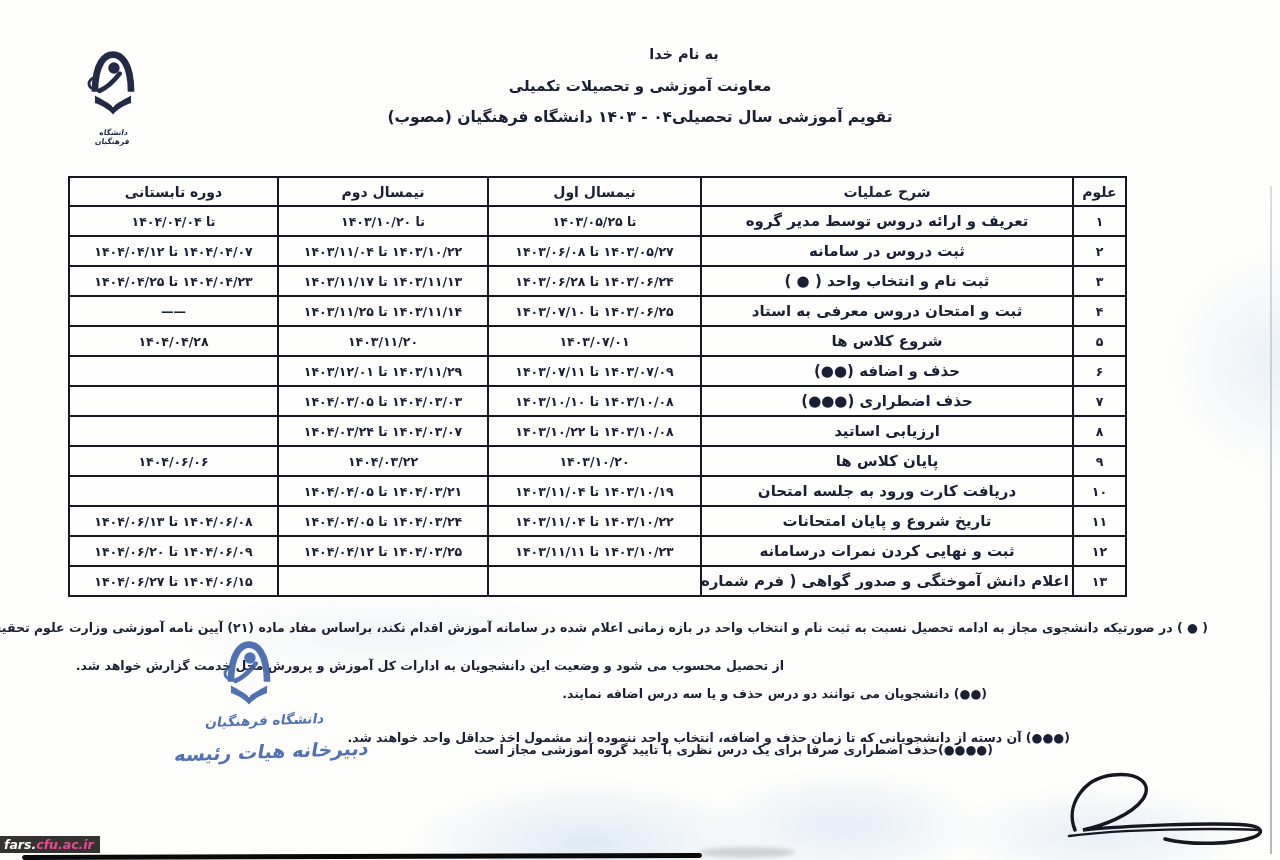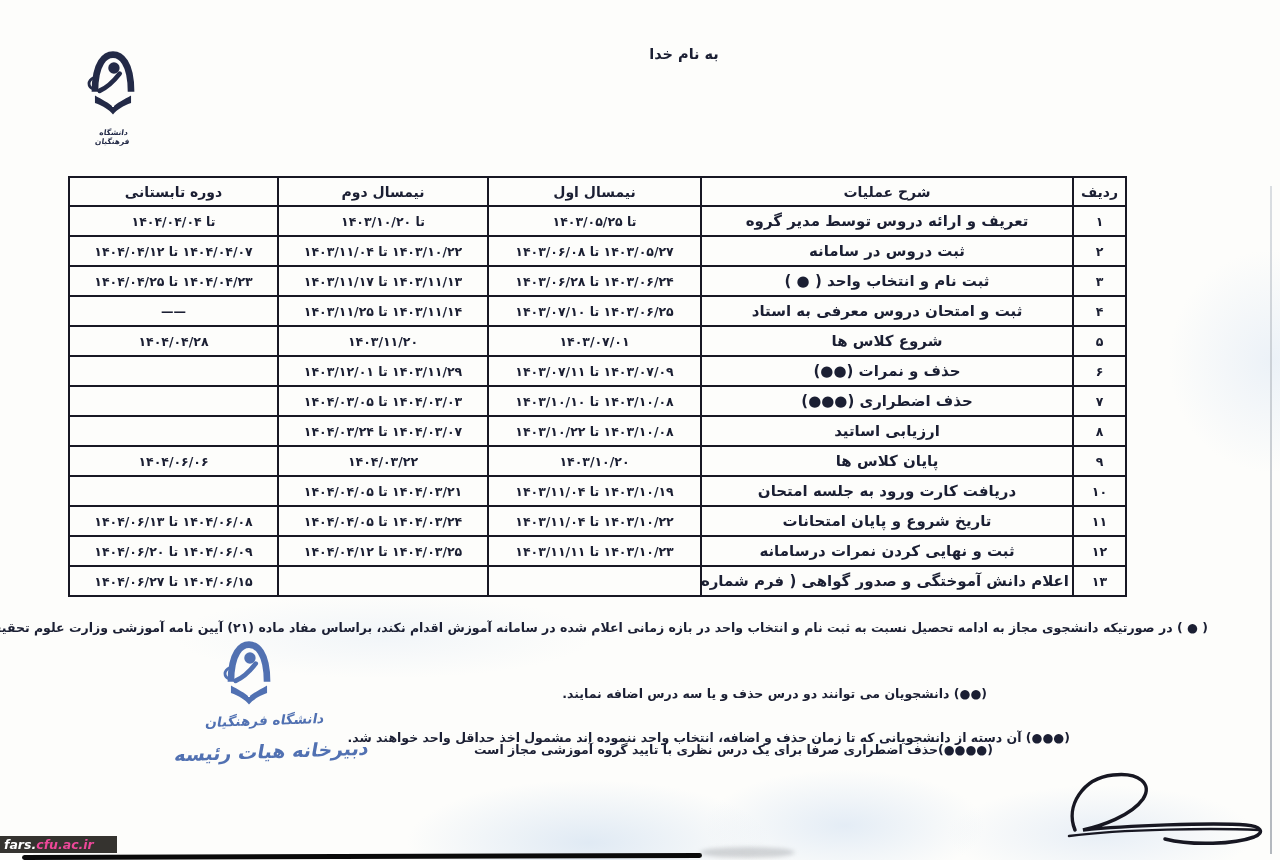--- a/index.html
+++ b/index.html
@@ -58,29 +58,31 @@
 
   
   #signature{position:absolute;left:1063px;top:768px;width:212px;height:90px;}
 
   
   #edge-line{position:absolute;left:1270px;top:186px;width:2px;height:668px;background:linear-gradient(#ced3d9,#9aa0a8);opacity:.75;}
   #bottom-strip{position:absolute;left:22px;top:854px;width:680px;height:5px;background:#0a0a0a;border-radius:3px;transform:rotate(-0.15deg);}
   #bottom-smudge{position:absolute;left:700px;top:847px;width:95px;height:11px;background:rgba(110,115,122,.28);border-radius:50%;filter:blur(2px);}
 
   
-  #wm{position:absolute;left:0;top:836px;height:17px;padding:0 23px 0 4px;background:#35332f;
+  #wm{position:absolute;left:0;top:836px;height:17px;padding:0 6px 0 4px;background:#35332f;
       display:flex;align-items:center;font-style:italic;font-weight:bold;font-size:12.5px;line-height:17px;}
 </style>
 </head>
 <body>
 
 <div id="page">
 
   <div class="hdr" id="bismillah">به نام خدا</div>
+  <div class="hdr" id="dept">معاونت آموزشی و تحصیلات تکمیلی</div>
+  <div class="hdr" id="doctitle">تقویم آموزشی سال تحصیلی۰۴ - ۱۴۰۳ دانشگاه فرهنگیان (مصوب)</div>
 
   <div id="top-logo">
     <svg viewBox="0 0 60 80">
       <g stroke="#232a47" fill="#232a47">
         <path d="M11 46 C 11 15 22 7 30 7 C 38 7 49 15 49 46" fill="none" stroke-width="7"></path>
         <circle cx="31" cy="21" r="6" stroke="none"></circle>
         <path d="M37 27 C 30 36 23 42 16 45" fill="none" stroke-width="5" stroke-linecap="round"></path>
         <path d="M10 31 C 3 34 3 42 10 43" fill="none" stroke-width="3"></path>
         <path d="M11 50 C 18 54 26 58 30 62 C 34 58 42 54 49 50 L 49 58 C 41 61 34 65 30 70 C 26 65 19 61 11 58 Z" stroke="none"></path>
         <path d="M30 48 L 30 62" stroke="#fdfdfb" stroke-width="2" fill="none"></path>
@@ -92,21 +94,21 @@
   <table id="cal-table">
     <colgroup>
         <col class="c-no">
         <col class="c-op">
         <col class="c-s1">
         <col class="c-s2">
         <col class="c-su">
       </colgroup>
     <thead>
       <tr>
-        <th>ردیف</th>
+        <th>علوم</th>
         <th>شرح عملیات</th>
         <th>نیمسال اول</th>
         <th>نیمسال دوم</th>
         <th>دوره تابستانی</th>
       </tr>
     </thead>
     <tbody>
         <tr>
       <td>۱</td>
       <td class="op">تعریف و ارائه دروس توسط مدیر گروه</td>
@@ -137,21 +139,21 @@
     </tr>
         <tr>
       <td>۵</td>
       <td class="op">شروع کلاس ها</td>
       <td>۱۴۰۳/۰۷/۰۱</td>
       <td>۱۴۰۳/۱۱/۲۰</td>
       <td>۱۴۰۴/۰۴/۲۸</td>
     </tr>
         <tr>
       <td>۶</td>
-      <td class="op">حذف و نمرات (●●)</td>
+      <td class="op">حذف و اضافه (●●)</td>
       <td>۱۴۰۳/۰۷/۰۹ تا ۱۴۰۳/۰۷/۱۱</td>
       <td>۱۴۰۳/۱۱/۲۹ تا ۱۴۰۳/۱۲/۰۱</td>
       <td></td>
     </tr>
         <tr>
       <td>۷</td>
       <td class="op">حذف اضطراری (●●●)</td>
       <td>۱۴۰۳/۱۰/۰۸ تا ۱۴۰۳/۱۰/۱۰</td>
       <td>۱۴۰۴/۰۳/۰۳ تا ۱۴۰۴/۰۳/۰۵</td>
       <td></td>
@@ -195,20 +197,21 @@
       <td>۱۳</td>
       <td class="op">اعلام دانش آموختگی و صدور گواهی ( فرم شماره 8 )</td>
       <td></td>
       <td></td>
       <td>۱۴۰۴/۰۶/۱۵ تا ۱۴۰۴/۰۶/۲۷</td>
     </tr>
       </tbody>
   </table>
 
   <div class="fn" id="fn1a">( ● ) در صورتیکه دانشجوی مجاز به ادامه تحصیل نسبت به ثبت نام و انتخاب واحد در بازه زمانی اعلام شده در سامانه آموزش اقدام نکند، براساس مفاد ماده (۲۱) آیین نامه آموزشی وزارت علوم تحقیقات و فناوری منصرف</div>
+  <div class="fn" id="fn1b">از تحصیل محسوب می شود و وضعیت این دانشجویان به ادارات کل آموزش و پرورش محل خدمت گزارش خواهد شد.</div>
   <div class="fn" id="fn2">(●●) دانشجویان می توانند دو درس حذف و یا سه درس اضافه نمایند.</div>
   <div class="fn" id="fn3">(●●●) آن دسته از دانشجویانی که تا زمان حذف و اضافه، انتخاب واحد ننموده اند مشمول اخذ حداقل واحد خواهند شد.</div>
   <div class="fn" id="fn4">(●●●●)حذف اضطراری صرفا برای یک درس نظری با تایید گروه آموزشی مجاز است</div>
 
   <div id="stamp">
     <svg viewBox="0 0 60 80">
       <g stroke="#3a5ea8" fill="#3a5ea8">
         <path d="M11 46 C 11 15 22 7 30 7 C 38 7 49 15 49 46" fill="none" stroke-width="7"></path>
         <circle cx="31" cy="21" r="6" stroke="none"></circle>
         <path d="M37 27 C 30 36 23 42 16 45" fill="none" stroke-width="5" stroke-linecap="round"></path>

